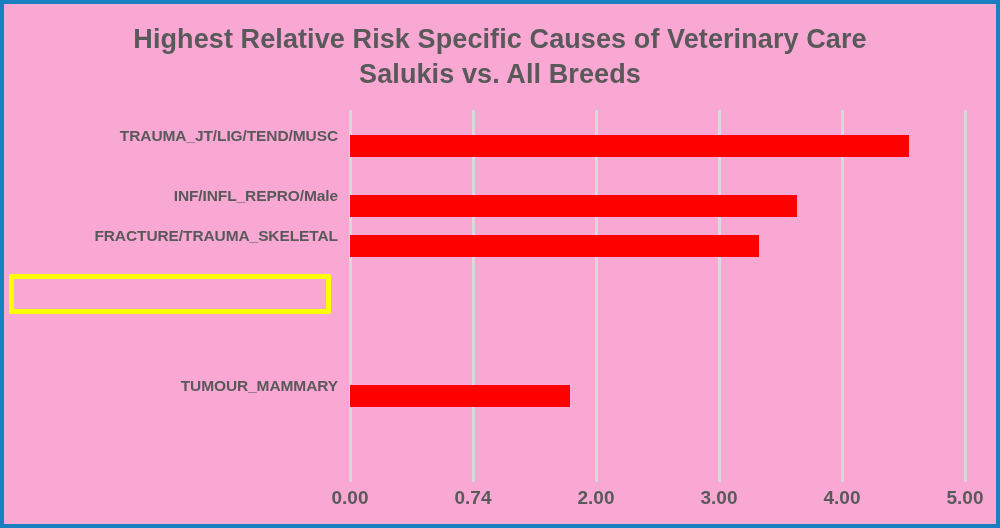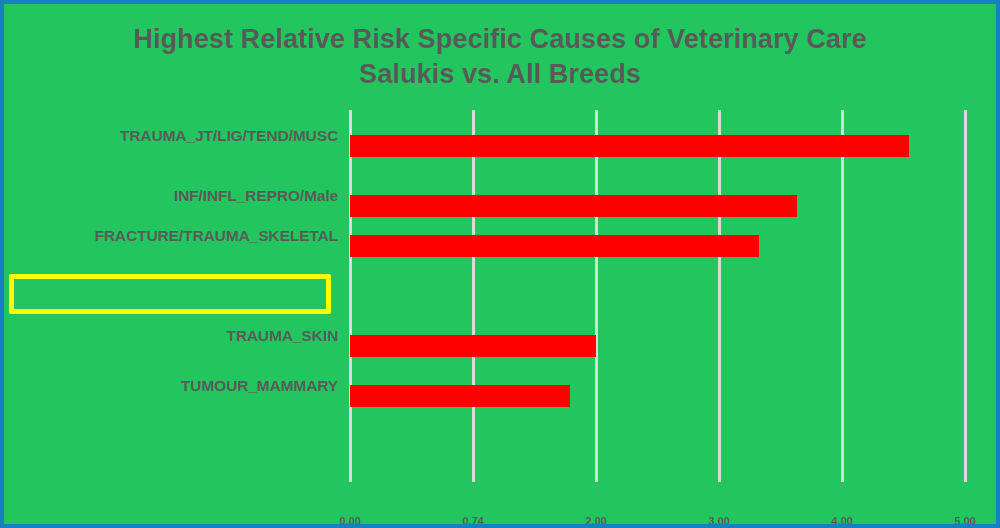--- a/index.html
+++ b/index.html
@@ -4,21 +4,21 @@
 <style>
   html, body {
     margin: 0;
     padding: 0;
     background: #ffffff;
   }
   #root {
     position: relative;
     width: 1000px;
     height: 528px;
-    background: #22c55e;
+    background: #f9a8d4;
     box-sizing: border-box;
     border: 4px solid #1a7fc1;
     overflow: hidden;
     font-family: "Liberation Sans", sans-serif;
   }
 
   
   #chart-title {
     position: absolute;
     left: 0;
@@ -83,26 +83,26 @@
     height: 40px;
     border: 5px solid #ffff00;
     border-radius: 2px;
     box-sizing: border-box;
     pointer-events: none;
   }
 
   
   .xtick-label {
     position: absolute;
-    top: 511px;
+    top: 483px;
     width: 80px;
     margin-left: -40px;
     text-align: center;
     color: #595959;
-    font-size: 11px;
+    font-size: 19px;
     font-weight: bold;
   }
 </style>
 </head>
 <body>
 
 <div id="root">
 
   <div id="chart-title">Highest Relative Risk Specific Causes of Veterinary Care
 Salukis vs. All Breeds</div>
@@ -121,24 +121,20 @@
       <div class="bar" style="left:346px; top:10px; width:559px"></div>
     </div>
     <div class="bar-row" style="top:181px">
       <div class="bar-label" style="top:0px">INF/INFL_REPRO/Male</div>
       <div class="bar" style="left:346px; top:10px; width:447px"></div>
     </div>
     <div class="bar-row" style="top:221px">
       <div class="bar-label" style="top:0px">FRACTURE/TRAUMA_SKELETAL</div>
       <div class="bar" style="left:346px; top:10px; width:409px"></div>
     </div>
-    <div class="bar-row" style="top:321px">
-      <div class="bar-label" style="top:0px">TRAUMA_SKIN</div>
-      <div class="bar" style="left:346px; top:10px; width:246px"></div>
-    </div>
     <div class="bar-row" style="top:371px">
       <div class="bar-label" style="top:0px">TUMOUR_MAMMARY</div>
       <div class="bar" style="left:346px; top:10px; width:220px"></div>
     </div>
 
     <div id="highlight-box"></div>
 
     <div class="xtick-label" style="left:346px">0.00</div>
     <div class="xtick-label" style="left:469px">0.74</div>
     <div class="xtick-label" style="left:592px">2.00</div>

